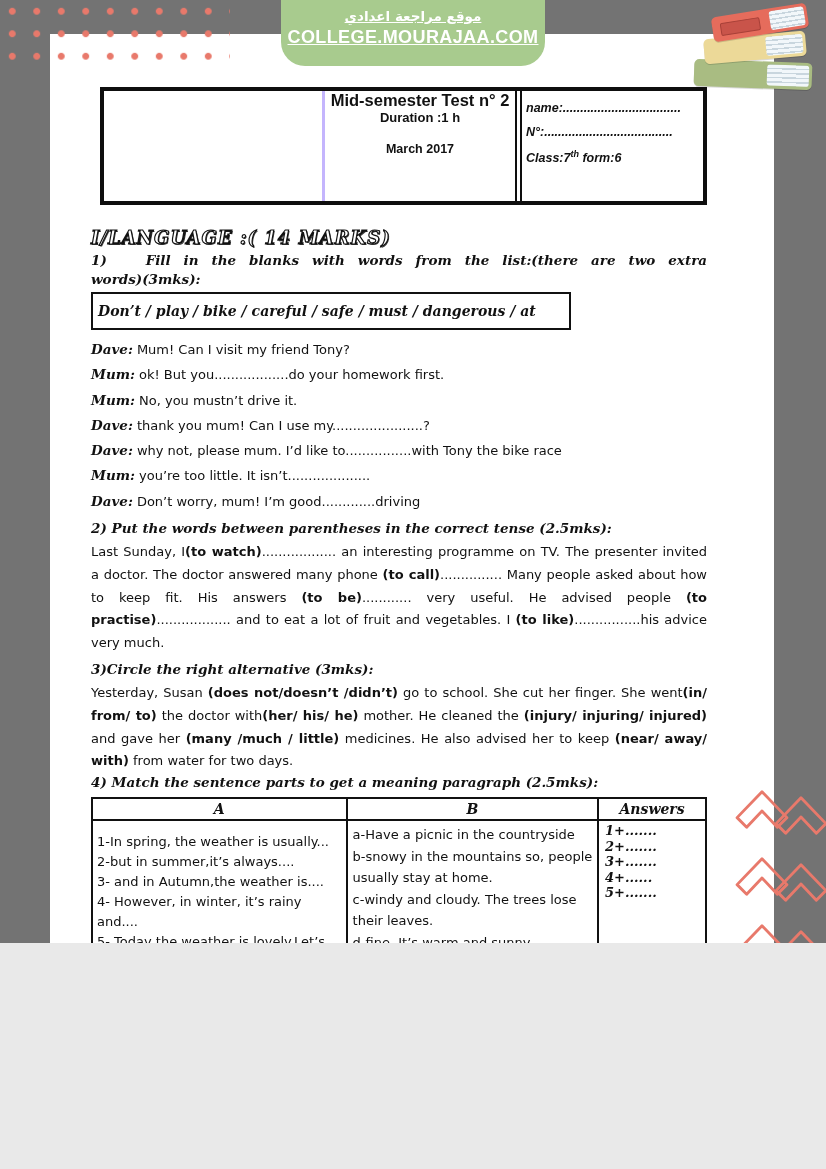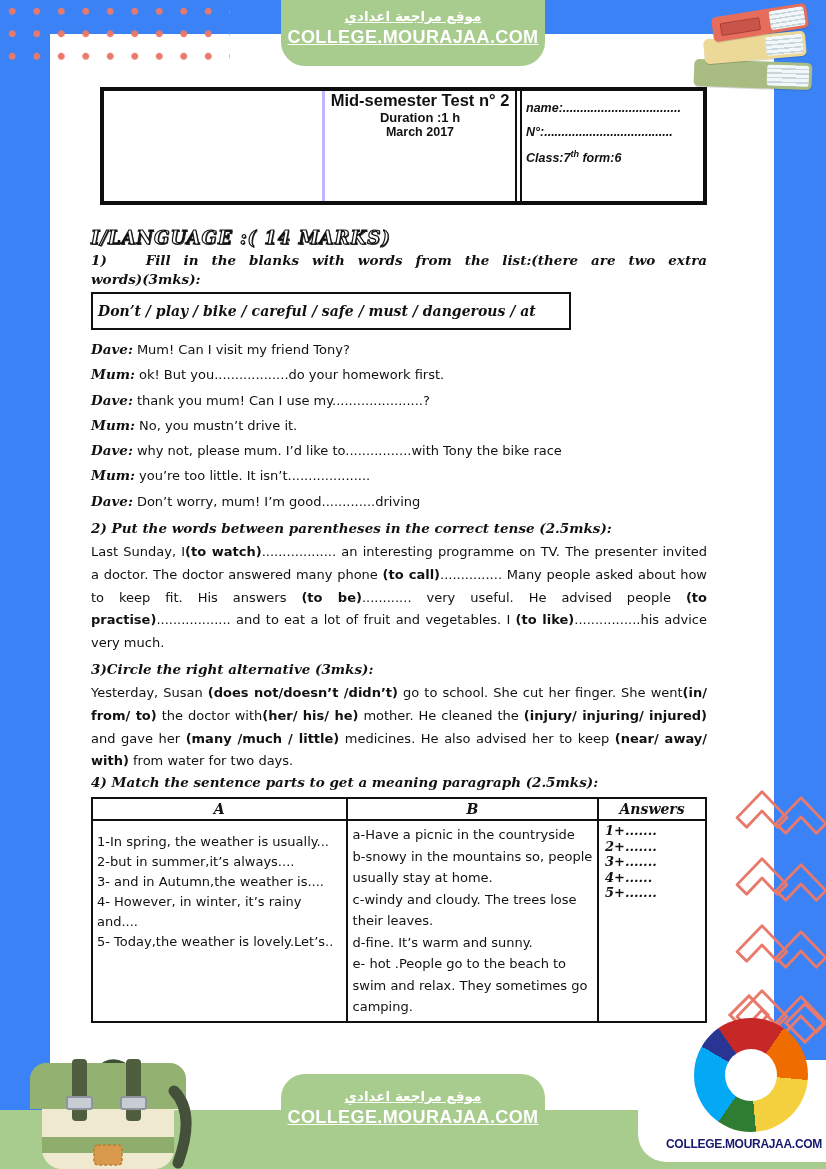--- a/index.html
+++ b/index.html
@@ -1,16 +1,16 @@
 <!DOCTYPE html>
 <html><head>
 <meta charset="utf-8">
 <style>
   html,body{margin:0;padding:0;background:#e9e9e9;}
-  .page{position:relative;width:826px;height:1169px;background:#3b82f6;overflow:hidden;
+  .page{position:relative;width:826px;height:943px;background:#737373;overflow:hidden;
         font-family:"DejaVu Sans",sans-serif;color:#111;}
   .card{position:absolute;left:50px;top:34px;width:724px;height:1076px;background:#ffffff;}
 
   
   .dots{position:absolute;left:0;top:0;width:230px;height:62px;
         background-image:radial-gradient(circle,#e8796b 3px,rgba(232,121,107,0) 3.8px);
         background-size:24.5px 22.5px;}
 
   
   .top-banner{position:absolute;left:281px;top:0;width:264px;height:66px;background:#a8cb8e;
@@ -31,21 +31,21 @@
 
   
   .test-box{position:absolute;left:100px;top:87px;width:607px;height:118px;display:flex;
             border:4px solid #0e0e0e;box-sizing:border-box;background:#fff;}
   .cell-blank{width:218px;}
   .cell-mid{width:200px;border-left:3px solid #c4b5fd;border-right:7px double #0e0e0e;
             text-align:center;box-sizing:border-box;}
   .cell-info{flex:1;padding:10px 4px 0 4px;box-sizing:border-box;}
   .test-title{font-family:"Liberation Sans",sans-serif;font-weight:bold;font-size:16.5px;}
   .test-duration{font-family:Liberation Sans, sans-serif;font-weight:bold;font-size:13px;margin-top:0;}
-  .test-date{font-family:"Liberation Sans",sans-serif;font-weight:bold;font-size:12.5px;text-align:center;}
+  .test-date{font-family:"Liberation Sans",sans-serif;font-weight:bold;font-size:12.5px;margin-top:17px;text-align:center;}
   .info-line{font-family:"Liberation Sans",sans-serif;font-style:italic;font-weight:bold;font-size:12.5px;margin-bottom:10px;}
   .info-line sup{font-size:9px;}
 
   
   .doc{position:absolute;left:91px;top:227px;width:616px;}
   .sec-title{font-family:"DejaVu Serif",serif;font-style:italic;font-weight:bold;font-size:18px;
              color:#fff;-webkit-text-stroke:1.2px #111;text-shadow:1px 1px 0 #444;letter-spacing:1px;height:24px;}
   .qhead{font-family:"DejaVu Serif",serif;font-style:italic;font-weight:bold;font-size:13.5px;line-height:19px;}
   .jline{text-align:justify;text-align-last:justify;}
   .wordbox{border:2px solid #111;width:480px;box-sizing:border-box;padding:9px 5px;
@@ -130,22 +130,22 @@
     <div class="sec-title">I/LANGUAGE :( 14 MARKS)</div>
 
     <div class="qhead jline">1)&nbsp;&nbsp;&nbsp;Fill in the blanks with words from the list:(there are two extra</div>
     <div class="qhead">words)(3mks):</div>
 
     <div class="wordbox">Don’t / play / bike / careful / safe / must / dangerous / at</div>
 
     <div class="dialogue">
       <div class="dline"><span class="spk">Dave:</span><span>Mum! Can I visit my friend Tony?</span></div>
       <div class="dline"><span class="spk">Mum:</span><span>ok! But you..................do your homework first.</span></div>
+      <div class="dline"><span class="spk">Mum:</span><span>No, you mustn’t drive it.</span></div>
       <div class="dline"><span class="spk">Dave:</span><span>thank you mum! Can I use my......................?</span></div>
-      <div class="dline"><span class="spk">Mum:</span><span>No, you mustn’t drive it.</span></div>
       <div class="dline"><span class="spk">Dave:</span><span>why not, please mum. I’d like to................with Tony the bike race</span></div>
       <div class="dline"><span class="spk">Mum:</span><span>you’re too little. It isn’t....................</span></div>
       <div class="dline"><span class="spk">Dave:</span><span>Don’t worry, mum! I’m good.............driving</span></div>
     </div>
 
     <div class="qhead gap-top">2) Put the words between parentheses in the correct tense (2.5mks):</div>
     <div class="para"><span>Last Sunday, I</span><span class="b">(to watch)</span><span>.................. an interesting programme on TV. The presenter invited a doctor. The doctor answered many phone </span><span class="b">(to call)</span><span>............... Many people asked about how to keep fit. His answers </span><span class="b">(to be)</span><span>............ very useful. He advised people </span><span class="b">(to practise)</span><span>.................. and to eat a lot of fruit and vegetables. I </span><span class="b">(to like)</span><span>................his advice very much.</span></div>
 
     <div class="qhead gap-top">3)Circle the right alternative (3mks):</div>
     <div class="para"><span>Yesterday, Susan </span><span class="b">(does not/doesn’t /didn’t)</span><span> go to school. She cut her finger. She went</span><span class="b">(in/ from/ to)</span><span> the doctor with</span><span class="b">(her/ his/ he)</span><span> mother. He cleaned the </span><span class="b">(injury/ injuring/ injured)</span><span> and gave her </span><span class="b">(many /much / little)</span><span> medicines. He also advised her to keep </span><span class="b">(near/ away/ with)</span><span> from water for two days.</span></div>

